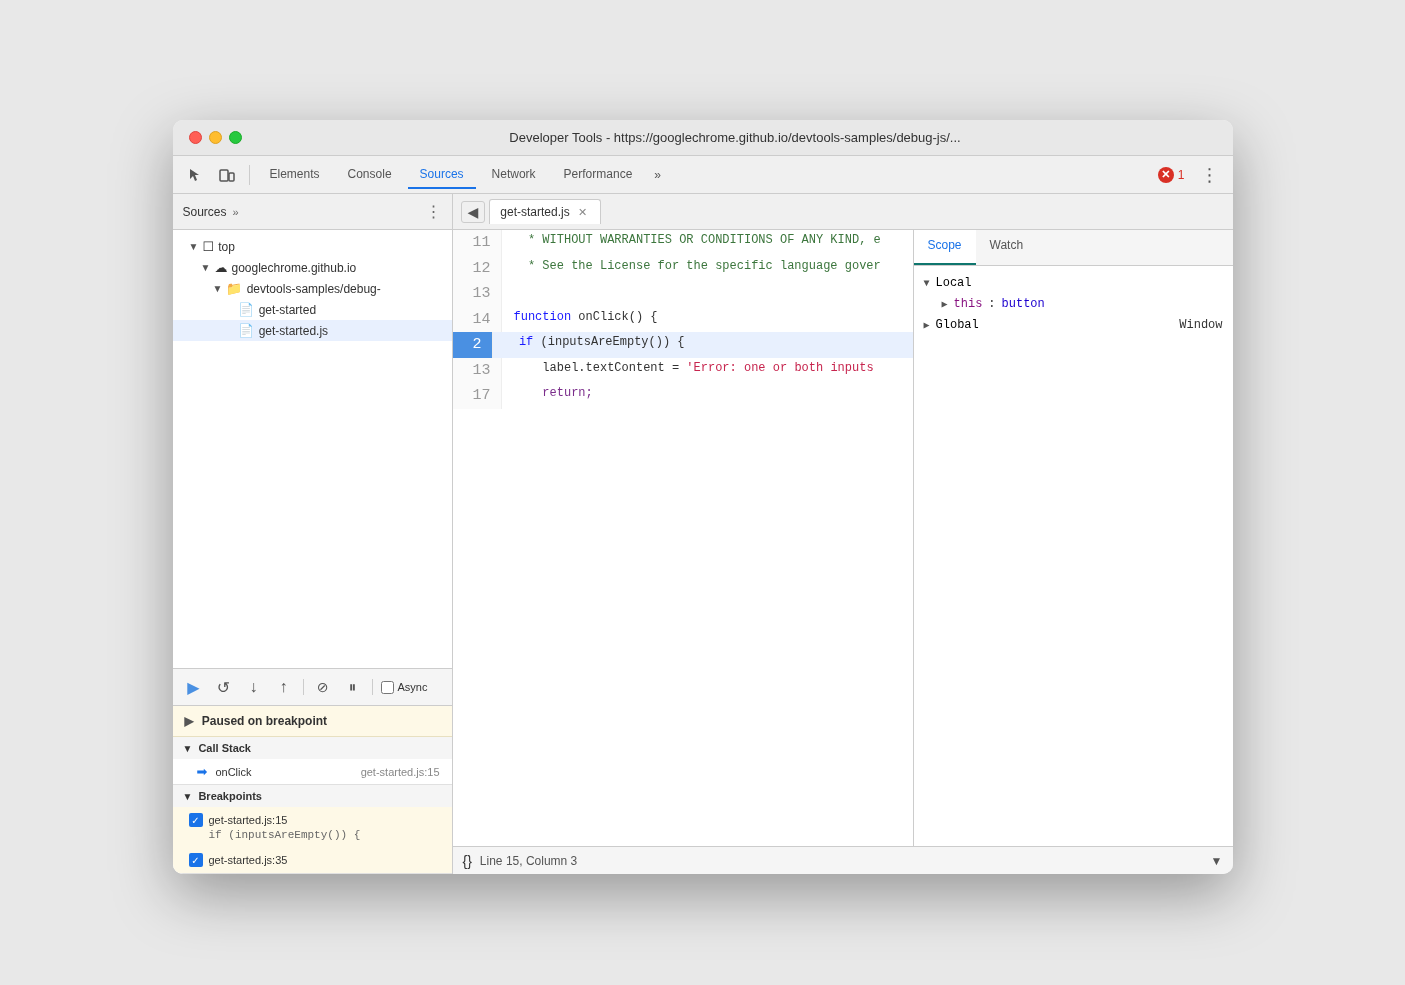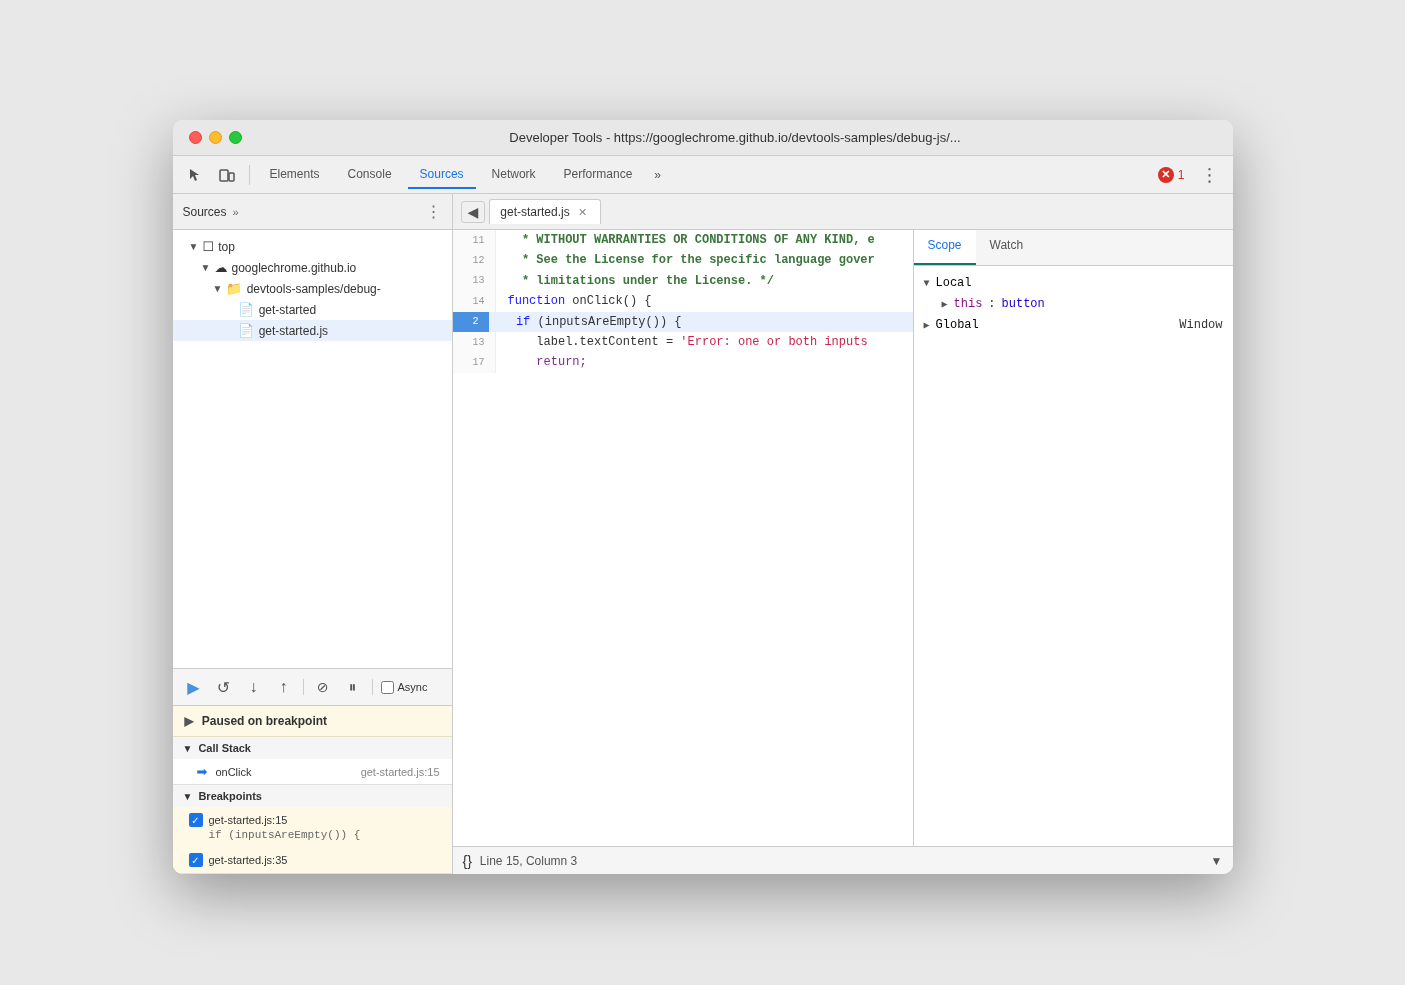--- a/index.html
+++ b/index.html
@@ -316,35 +316,35 @@
     }
     .line-num {
       min-width: 36px;
       text-align: right;
       padding-right: 10px;
       color: #999;
       user-select: none;
       background: #fafafa;
       border-right: 1px solid #eee;
       padding-left: 20px;
-      font-size: 10px;
+      font-size: 15px;
       display: flex;
       align-items: center;
       justify-content: flex-end;
     }
     .code-line.highlighted .line-num {
       background: #4a90e2;
       color: white;
     }
     .line-content {
       padding-left: 12px;
       color: #333;
       white-space: pre;
     }
-    .c-green { color: #3c763d; font-weight: bold; }
+    .c-green { color: #3c763d; }
     .c-blue { color: #1a1aff; }
     .c-red { color: #c7254e; }
     .c-purple { color: #7b2d8b; }
     .c-dark { color: #333; }
     
     .status-bar {
       background: #f5f5f5;
       border-top: 1px solid #ccc;
       padding: 4px 10px;
       font-size: 12px;
@@ -561,21 +561,20 @@
             <span class="line-content c-green">  * WITHOUT WARRANTIES OR CONDITIONS OF ANY KIND, e</span>
           </div>
 
           <div class="code-line">
             <span class="line-num">12</span>
             <span class="line-content c-green">  * See the License for the specific language gover</span>
           </div>
 
           <div class="code-line">
             <span class="line-num">13</span>
-            <span class="line-content c-green">  * limitations under the License. */</span>
           </div>
 
           <div class="code-line">
             <span class="line-num">14</span>
             <span class="line-content"><span class="c-blue">function</span> <span class="c-dark">onClick() {</span></span>
           </div>
 
           <div class="code-line highlighted breakpoint-line">
             <span class="line-num">2</span>
             <span class="line-content">  <span class="c-blue">if</span> <span class="c-dark">(inputsAreEmpty()) {</span></span>

